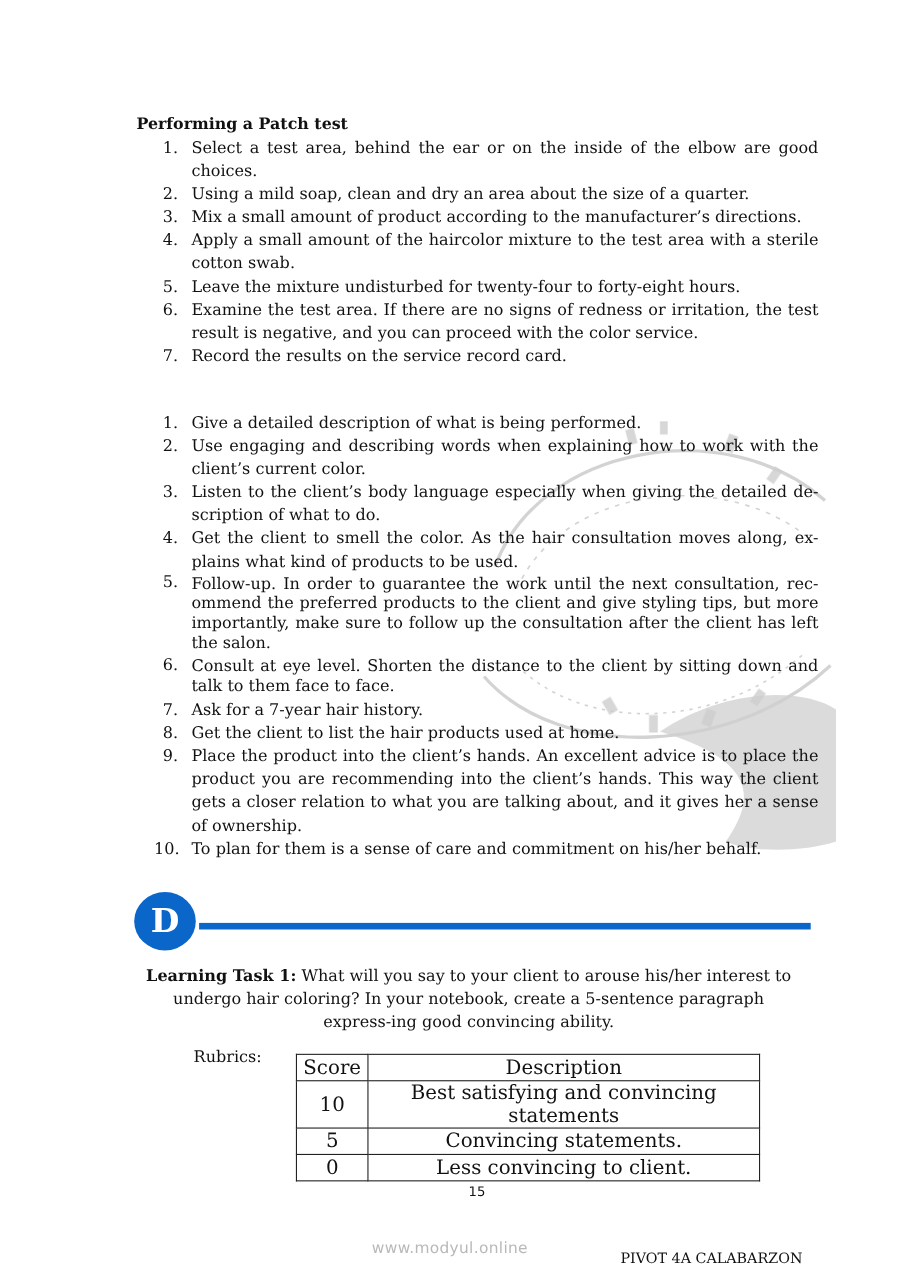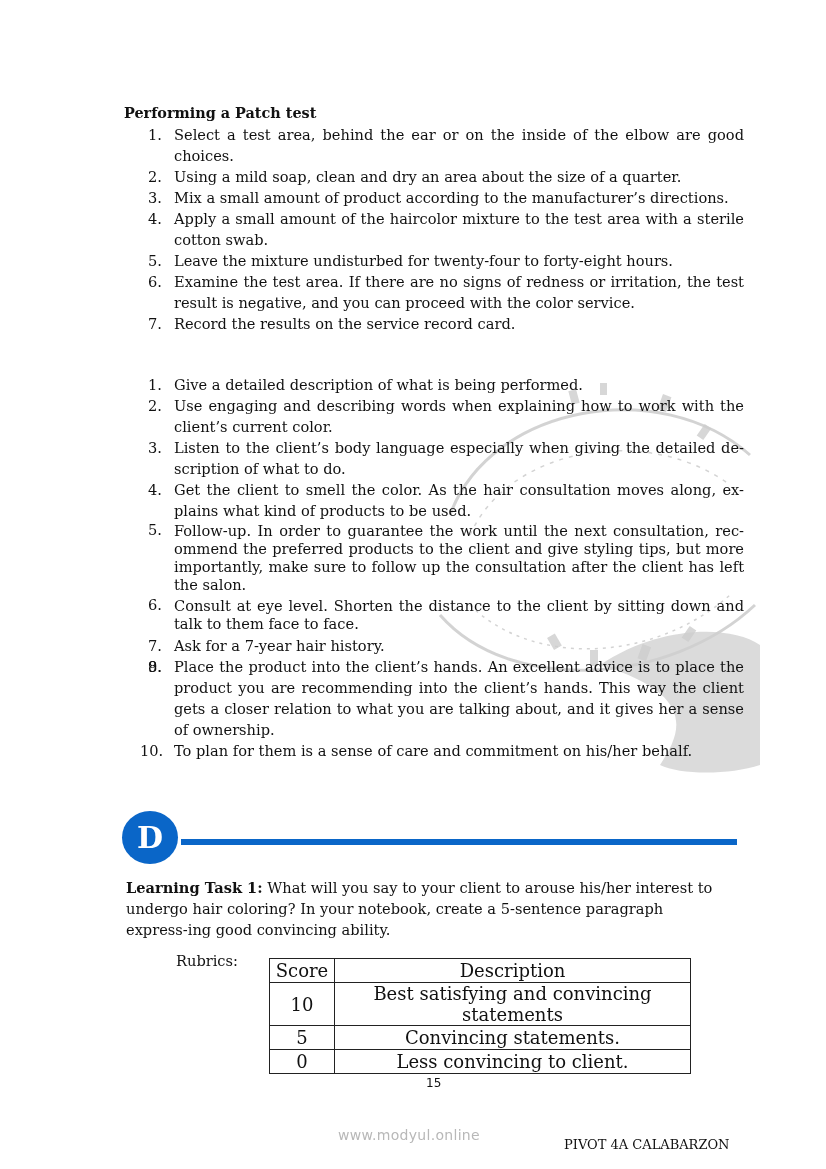--- a/index.html
+++ b/index.html
@@ -19,21 +19,21 @@
   #patch-heading { top: 104px; }
   #patch-list { top: 124px; }
   #tips-heading { top: 356px; }
   #tips-list { top: 374px; }
 
   .d-badge { position: absolute; left: 122px; top: 811px; width: 56px; height: 53px; border-radius: 50%;
              background: #0a66c8; color: #fff; font-weight: bold; font-size: 30px; text-align: center;
              line-height: 53px; font-family: "DejaVu Serif", serif; }
   .d-rule { position: absolute; left: 181px; top: 839px; width: 556px; height: 6px; background: #0a66c8; }
 
-  .task { position: absolute; left: 126px; top: 877px; width: 600px; font-size: 14.6px; line-height: 21px; }
+  .task { position: absolute; left: 126px; top: 877px; width: 600px; font-size: 14.6px; line-height: 21px; text-align: center; }
   .task b { font-weight: bold; }
 
   .rubrics-label { position: absolute; left: 176px; top: 952px; font-size: 14.6px; }
   table.rubric { position: absolute; left: 269px; top: 958px; width: 422px; border-collapse: collapse;
                  font-size: 18px; }
   table.rubric td, table.rubric th { border: 1.3px solid #222; text-align: center; height: 23px;
                  padding: 0; font-weight: normal; }
   table.rubric .score-col { width: 64px; }
 
   .page-num { position: absolute; left: 426px; top: 1076px; font-family: "DejaVu Sans", sans-serif; font-size: 12px; }
@@ -78,21 +78,21 @@
   </ol>
 
   <ol id="tips-list" class="list tips">
     <li><span class="num">1.</span><span>Give a detailed description of what is being performed.</span></li>
     <li><span class="num">2.</span><span>Use engaging and describing words when explaining how to work with the client’s current color.</span></li>
     <li><span class="num">3.</span><span>Listen to the client’s body language especially when giving the detailed de-scription of what to do.</span></li>
     <li><span class="num">4.</span><span>Get the client to smell the color. As the hair consultation moves along, ex-plains what kind of products to be used.</span></li>
     <li class="tight"><span class="num">5.</span><span>Follow-up. In order to guarantee the work until the next consultation, rec-ommend the  preferred products to the client and give styling tips, but more importantly, make sure to follow up the consultation after the client has left the salon.</span></li>
     <li class="tight"><span class="num">6.</span><span>Consult at eye level. Shorten the distance to the client by sitting down and talk to them face to face.</span></li>
     <li><span class="num">7.</span><span>Ask for a 7-year hair history.</span></li>
-    <li><span class="num">8.</span></li>
+    <li><span class="num">8.</span><span>Get the client to list the hair products used at home.</span></li>
     <li><span class="num">9.</span><span>Place the product into the client’s hands. An excellent advice is to place the product you are recommending into the client’s hands. This way the client gets a closer relation to what you are talking about, and it gives her a sense of ownership.</span></li>
     <li style="padding-left:26px;margin-left:-8px;"><span class="num">10.</span><span style="margin-left:8px;">To plan for them is a sense of care and commitment on his/her behalf.</span></li>
   </ol>
 
   <div class="d-badge" style="background: rgb(10, 102, 200);">D</div>
   <div class="d-rule" style="background: rgb(10, 102, 200);"></div>
 
   <div class="task">
     <b>Learning Task 1:</b><span> What will you say to your client to arouse his/her interest to undergo hair coloring? In your notebook, create a 5-sentence paragraph express-ing good convincing ability.</span>
   </div>

